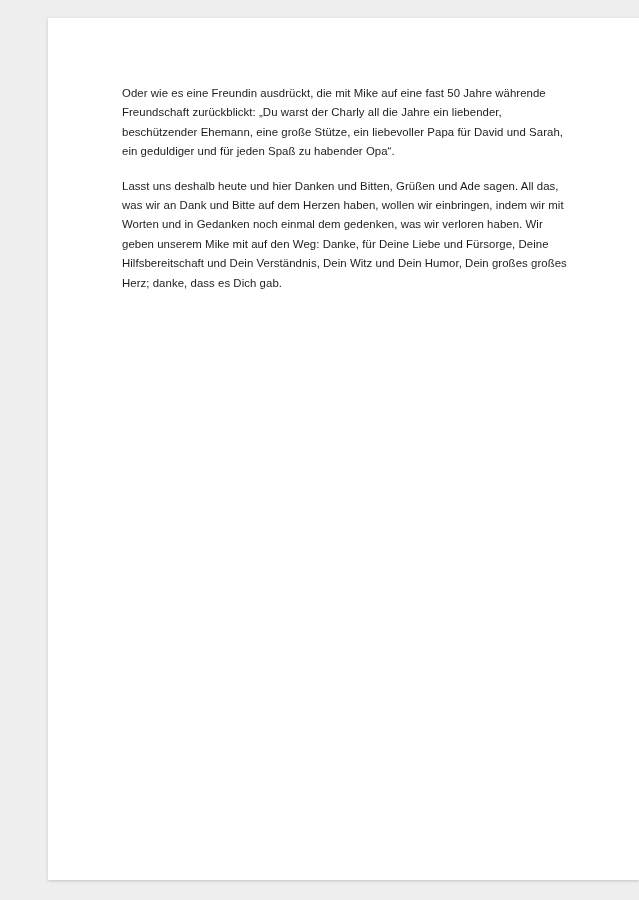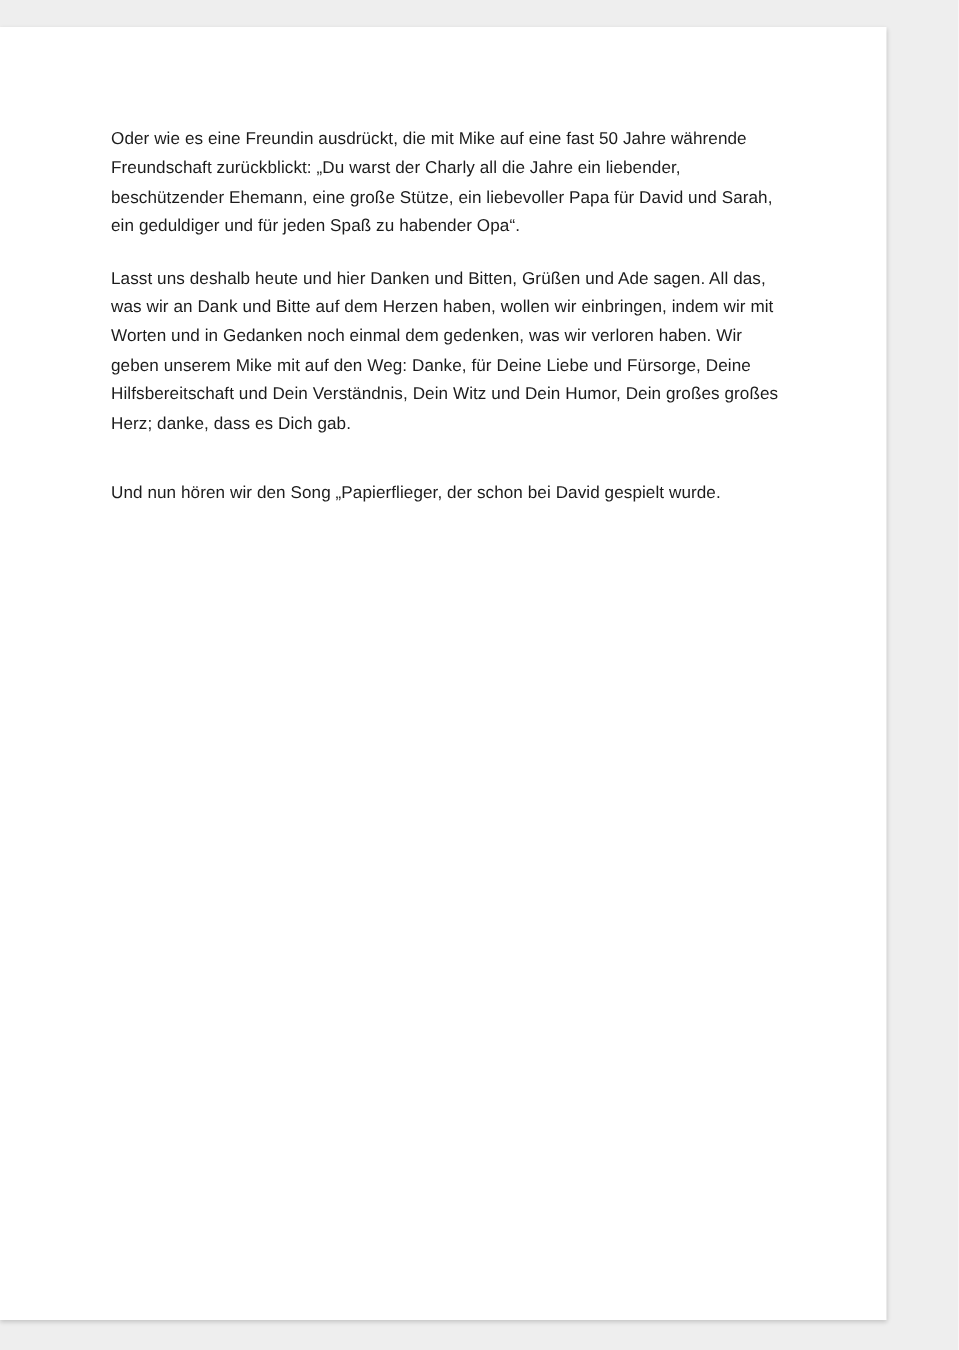--- a/index.html
+++ b/index.html
@@ -11,21 +11,21 @@
     height: 900px;
     background: #eeeeee;
     font-family: "Liberation Sans", sans-serif;
     -webkit-font-smoothing: antialiased;
   }
   .page-wrap {
     width: 639px;
     height: 900px;
     display: flex;
     align-items: flex-start;
-    justify-content: flex-start;
+    justify-content: flex-end;
     box-sizing: border-box;
     padding-top: 18px;
   }
   .page {
     position: relative;
     width: 591px;
     height: 862px;
     background: #ffffff;
     box-shadow: 0 1px 3px rgba(0,0,0,0.18);
     box-sizing: border-box;
@@ -61,16 +61,15 @@
   }
 </style>
 </head>
 <body>
 
 <div class="page-wrap">
   <div class="page">
     <div class="content">
       <p class="para">Oder wie es eine Freundin ausdrückt, die mit Mike auf eine fast 50 Jahre währende Freundschaft zurückblickt: „Du warst der Charly all die Jahre ein liebender, beschützender Ehemann, eine große Stütze, ein liebevoller Papa für David und Sarah, ein geduldiger und für jeden Spaß zu habender Opa“.</p>
       <p class="para">Lasst uns deshalb heute und hier Danken und Bitten, Grüßen und Ade sagen. All das, was wir an Dank und Bitte auf dem Herzen haben, wollen wir einbringen, indem wir mit Worten und in Gedanken noch einmal dem gedenken, was wir verloren haben. Wir geben unserem Mike mit auf den Weg: Danke, für Deine Liebe und Fürsorge, Deine Hilfsbereitschaft und Dein Verständnis, Dein Witz und Dein Humor, Dein großes großes Herz; danke, dass es Dich gab.</p>
-      <p class="para spaced-top">Und nun hören wir den Song „Papierflieger, der schon bei David gespielt wurde.</p>
     </div>
   </div>
 </div>
 
 </body></html>

